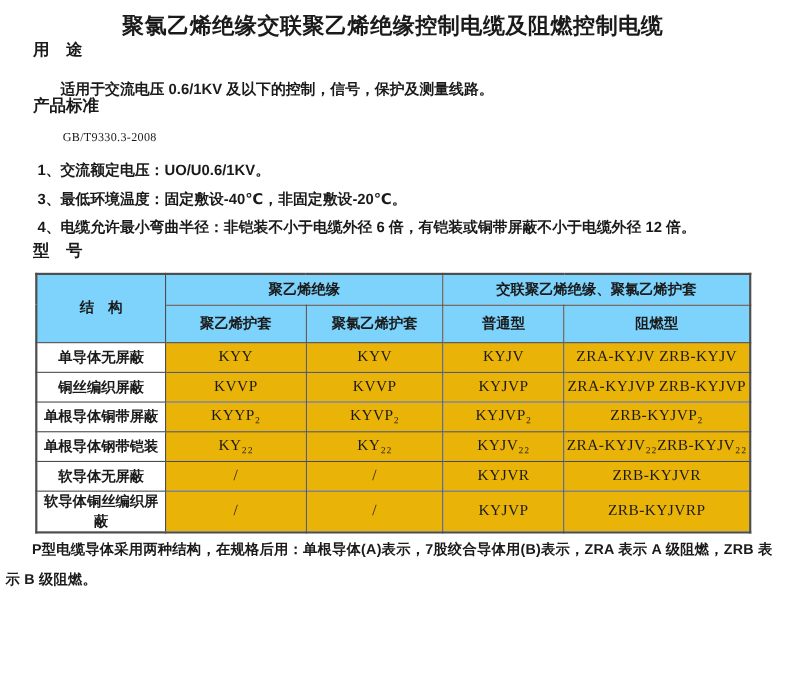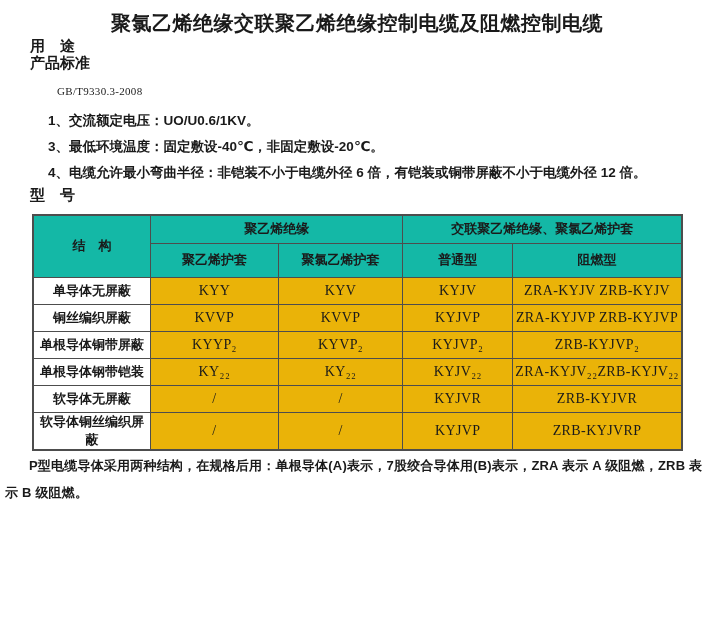--- a/index.html
+++ b/index.html
@@ -34,21 +34,21 @@
     font-size: 13.5px; font-weight: bold;
     line-height: 15px;
   }
   .standard-body {
     margin: 12px 0 0 57px;
     font-family: "Liberation Serif", "DejaVu Serif", serif;
     font-size: 11px; font-weight: normal;
     line-height: 16px;
     letter-spacing: 0.3px;
   }
-  .char-list { margin: 9px 0 0 48px; }
+  .char-list { margin: 9px 0 0 34px; }
   .char-item {
     margin: 0;
     font-size: 13.5px; font-weight: bold;
     line-height: 26px;
     white-space: nowrap;
   }
 
   table.model-table {
     margin: 11px 0 0 32px;
     width: 651px;
@@ -57,21 +57,21 @@
     border: 2px solid #4d4d4d;
   }
   .model-table th, .model-table td {
     border: 1px solid #4d4d4d;
     text-align: center;
     vertical-align: middle;
     padding: 0;
     overflow: hidden;
   }
   .model-table thead th {
-    background: #14b8a6;
+    background: #7dd3fc;
     font-size: 13px; font-weight: bold;
   }
   .model-table thead tr.hr1 { height: 28px; }
   .model-table thead tr.hr2 { height: 34px; margin-top: 22px; }
   .model-table tbody tr { height: 27px; }
   .model-table td.row-label {
     font-size: 13px; font-weight: bold;
     background: #ffffff;
   }
   .model-table td.model-cell {
@@ -96,20 +96,21 @@
   .col-fr        { width: 26.1%; }
 </style>
 </head>
 <body>
 
 <div class="page">
 
   <h1 class="title">聚氯乙烯绝缘交联聚乙烯绝缘控制电缆及阻燃控制电缆</h1>
 
   <h2 class="heading h-usage">用　途</h2>
+  <p class="usage-body">适用于交流电压 0.6/1KV 及以下的控制，信号，保护及测量线路。</p>
 
   <h2 class="heading h-standard">产品标准</h2>
   <p class="standard-body">GB/T9330.3-2008</p>
 
   <div class="char-list">
     <p class="char-item">1、交流额定电压：UO/U0.6/1KV。</p>
     <p class="char-item">3、最低环境温度：固定敷设-40℃，非固定敷设-20℃。</p>
     <p class="char-item">4、电缆允许最小弯曲半径：非铠装不小于电缆外径 6 倍，有铠装或铜带屏蔽不小于电缆外径 12 倍。</p>
   </div>
 

